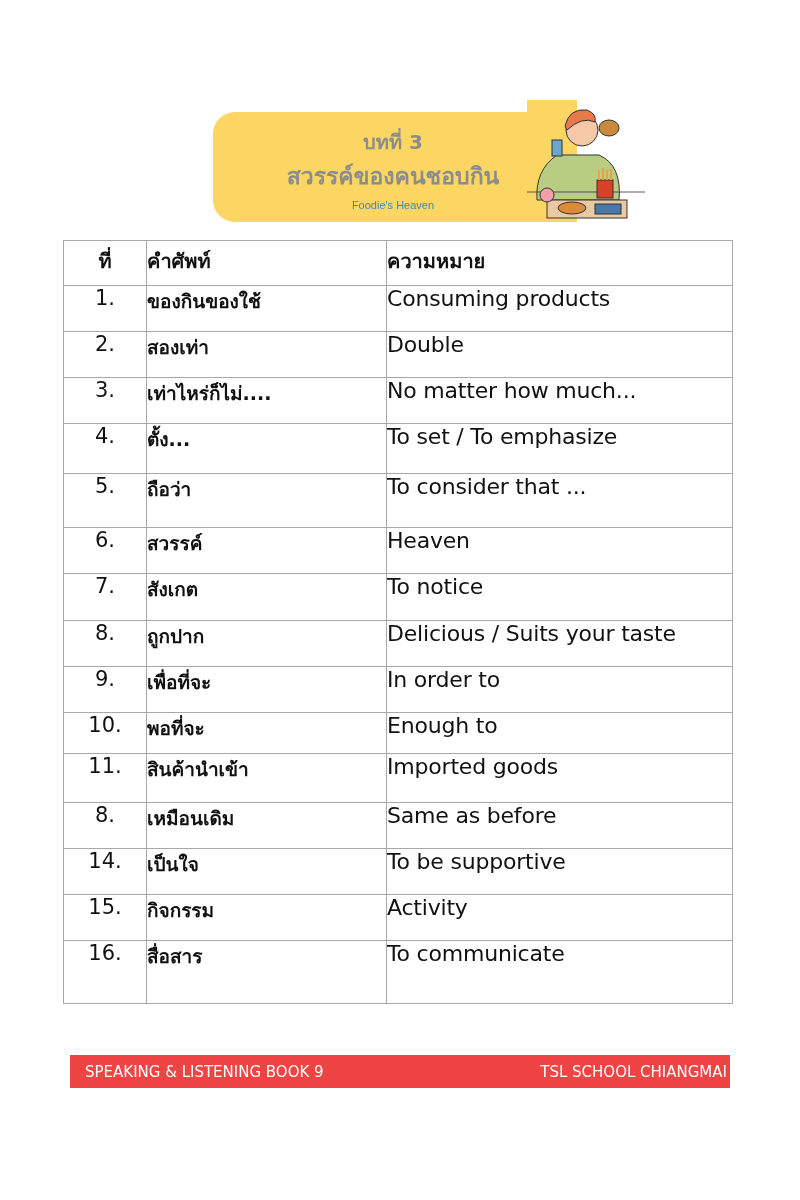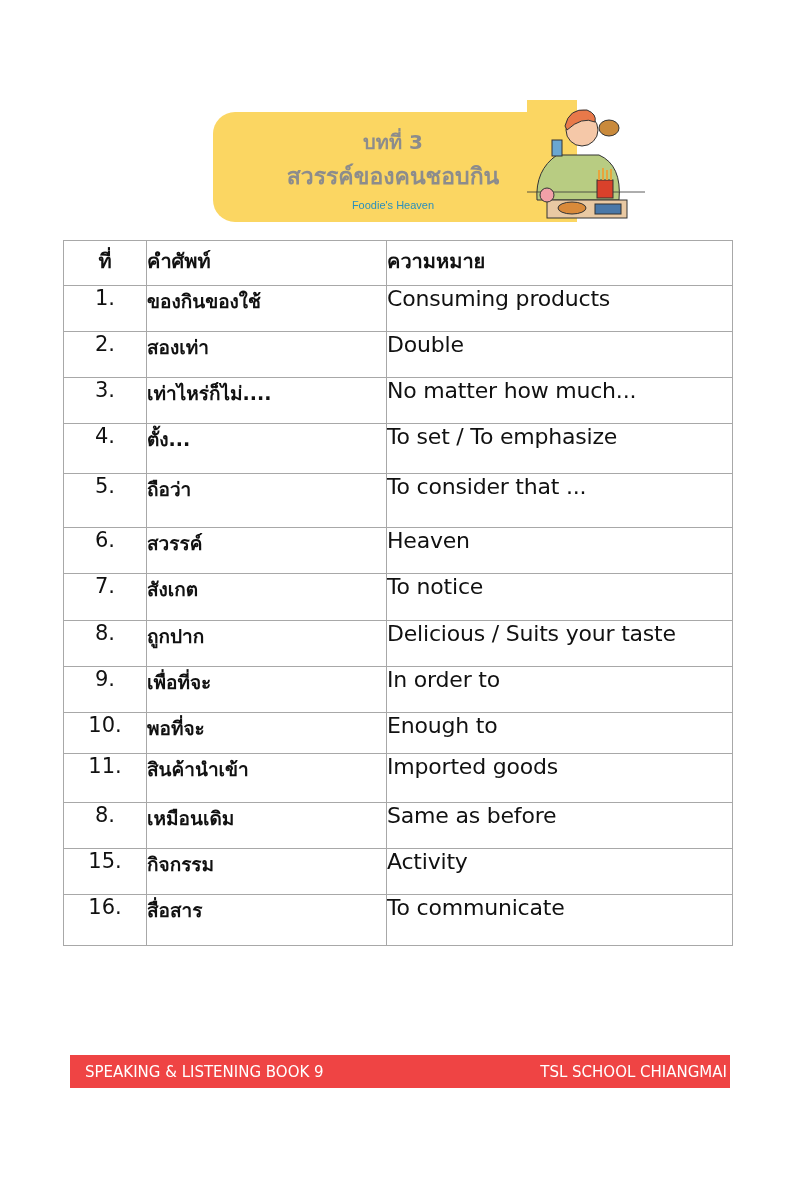--- a/index.html
+++ b/index.html
@@ -111,25 +111,30 @@
         <td class="num">11.</td>
         <td class="thai">สินค้านำเข้า</td>
         <td class="eng">Imported goods</td>
       </tr>
     <tr style="height:46px">
         <td class="num">8.</td>
         <td class="thai">เหมือนเดิม</td>
         <td class="eng">Same as before</td>
       </tr>
     <tr style="height:46px">
+        <td class="num">14.</td>
+        <td class="thai">เป็นใจ</td>
+        <td class="eng">To be supportive</td>
+      </tr>
+    <tr style="height:46px">
         <td class="num">15.</td>
         <td class="thai">กิจกรรม</td>
         <td class="eng">Activity</td>
       </tr>
-    <tr style="height:51px">
+    <tr style="height:63px">
         <td class="num">16.</td>
         <td class="thai">สื่อสาร</td>
         <td class="eng">To communicate</td>
       </tr>
   </tbody>
 </table>
 
 <div class="footer">
   <span class="l">SPEAKING &amp; LISTENING BOOK 9</span>
   <span class="r">TSL SCHOOL CHIANGMAI</span>

